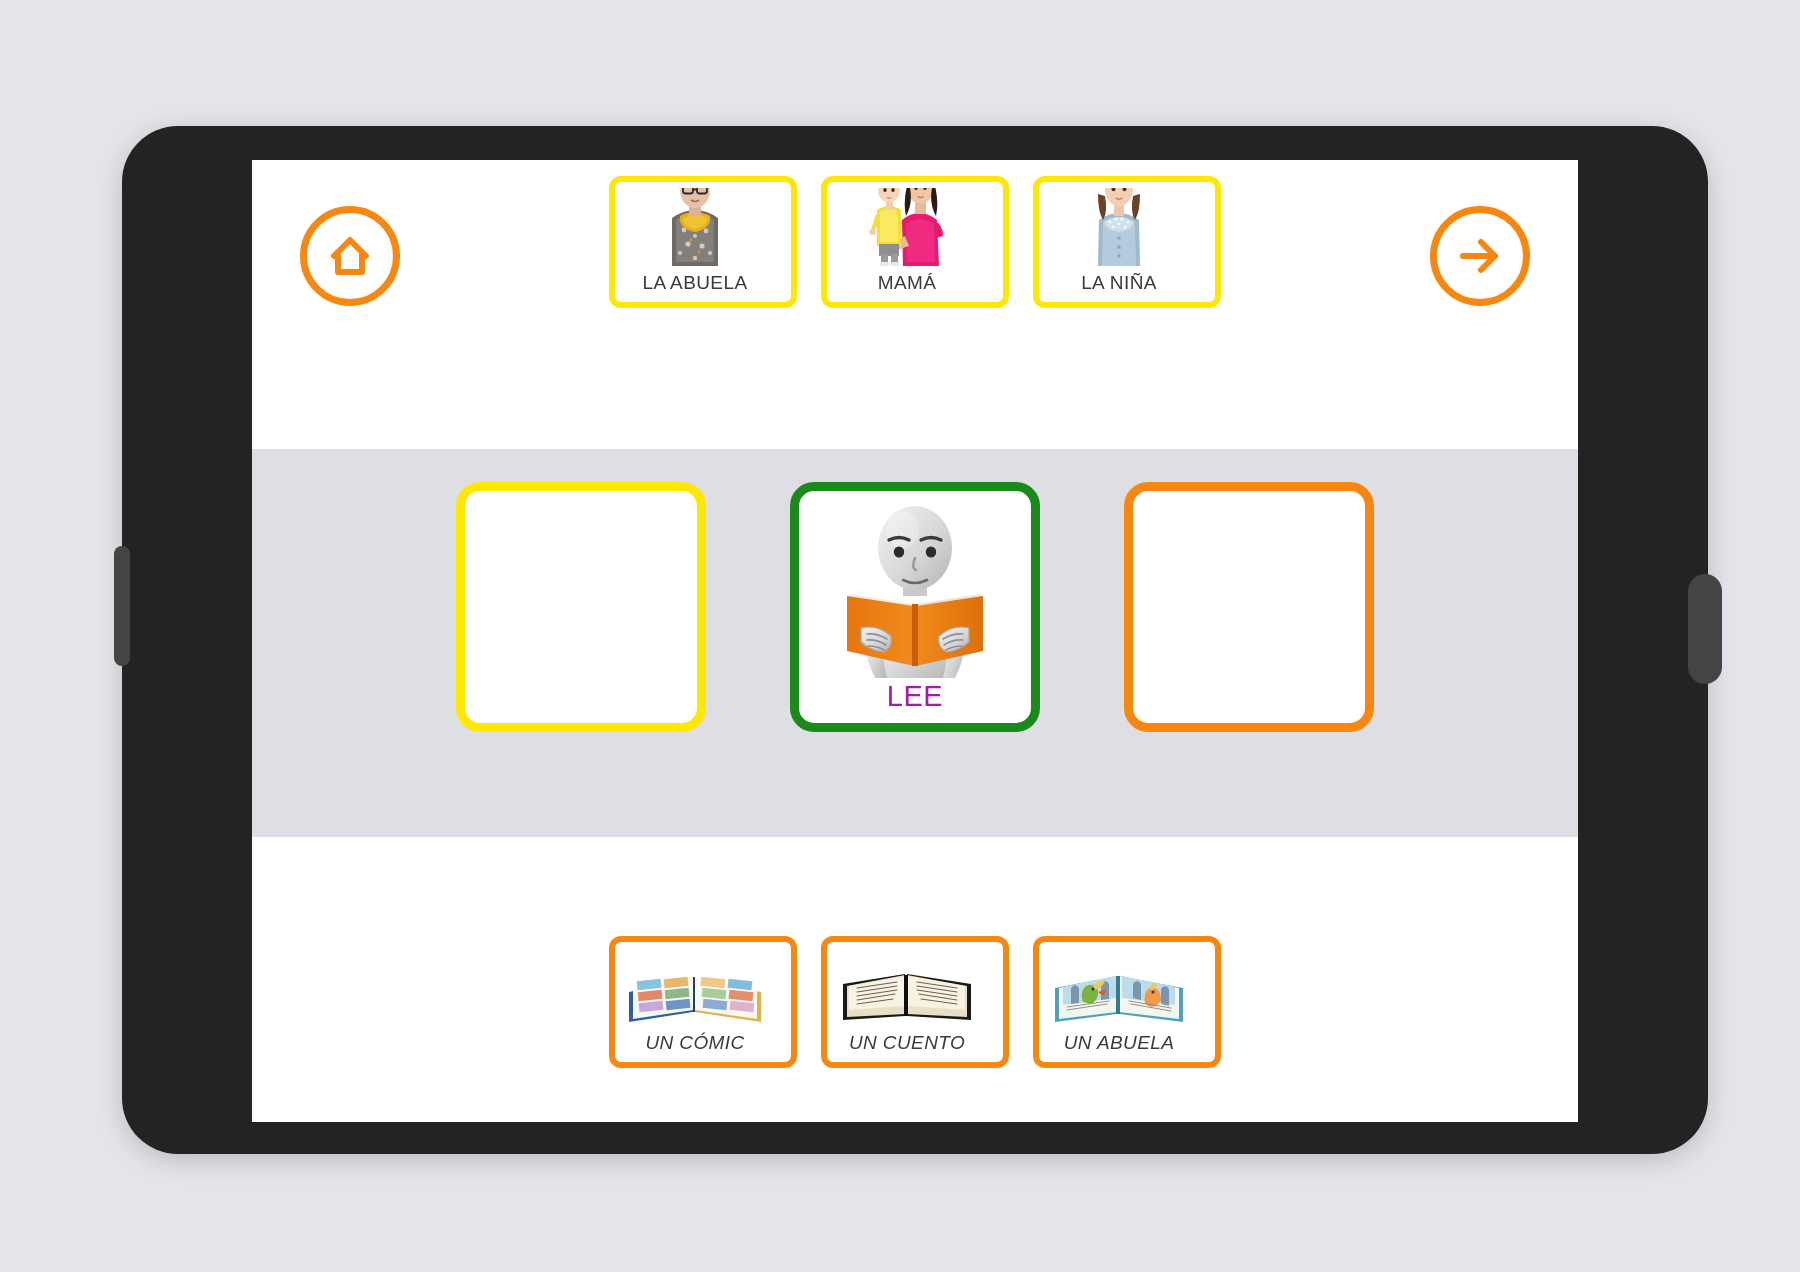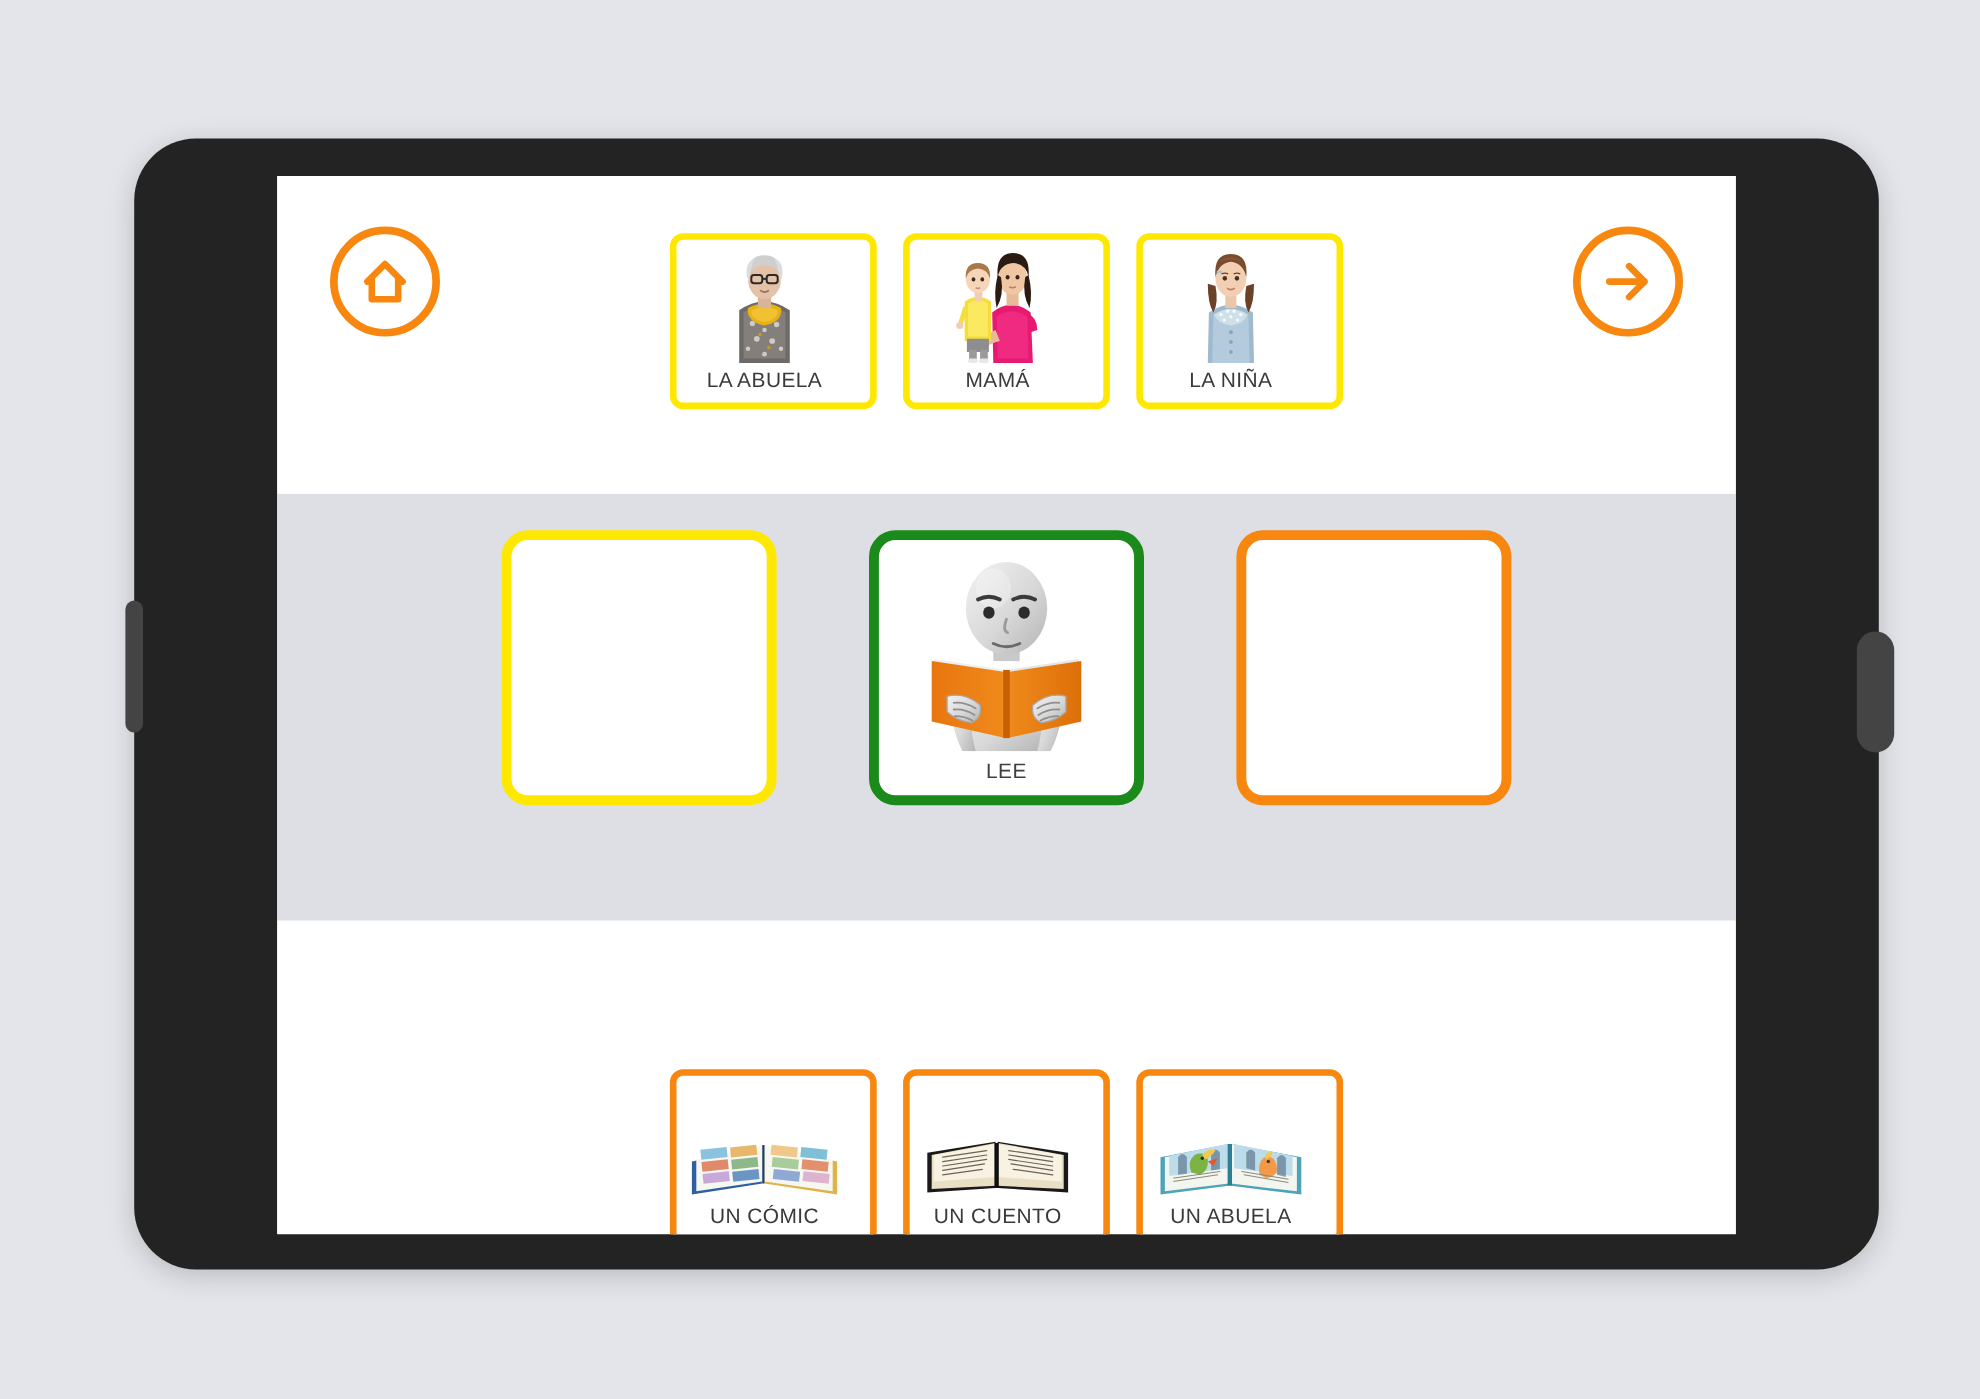--- a/index.html
+++ b/index.html
@@ -60,21 +60,21 @@
   }
 
   
   .row {
     position: absolute;
     left: 0;
     width: 100%;
   }
   .row-top    { top: 0;    height: 289px; background: #ffffff; }
   .row-middle { top: 289px; height: 388px; background: #dddfe4; }
-  .row-bottom { top: 677px; height: 285px; background: #ffffff; }
+  .row-bottom { top: 677px; height: 285px; background: #ffffff; font-style: italic; }
 
   
   .nav-btn {
     position: absolute;
     top: 46px;
     width: 100px;
     height: 100px;
     border: 7px solid #f7870f;
     border-radius: 50%;
     box-sizing: border-box;
@@ -95,32 +95,31 @@
     width: 100%;
     display: flex;
     justify-content: center;
     gap: 24px;
   }
   .strip-top    { top: 16px; }
   .strip-bottom { top: 99px; }
 
   .card {
     width: 188px;
-    height: 160px;
+    height: 132px;
     background: #ffffff;
     border: 6px solid #ffe800;
     border-radius: 12px;
     box-sizing: border-box;
     display: flex;
     flex-direction: column;
     align-items: center;
     justify-content: flex-end;
     padding: 6px 20px 4px 4px;
     cursor: pointer;
-    margin-top: 36px;
   }
   .card.orange { border-color: #f7870f; }
 
   .card-art {
     flex: 1 1 auto;
     width: 100%;
     display: flex;
     align-items: flex-end;
     justify-content: center;
     overflow: hidden;
@@ -170,22 +169,22 @@
   }
   .slot-art {
     flex: 1 1 auto;
     display: flex;
     align-items: center;
     justify-content: center;
     width: 100%;
     overflow: hidden;
   }
   .slot-label {
-    font-size: 19px;
-    color: #404040;
+    font-size: 29px;
+    color: #a21caf;
     line-height: 1;
     padding: 4px 0 8px 0;
     letter-spacing: 0.5px;
     font-family: "Liberation Sans", sans-serif;
   }
 </style>
 </head>
 <body>
 
 <div id="stage">

